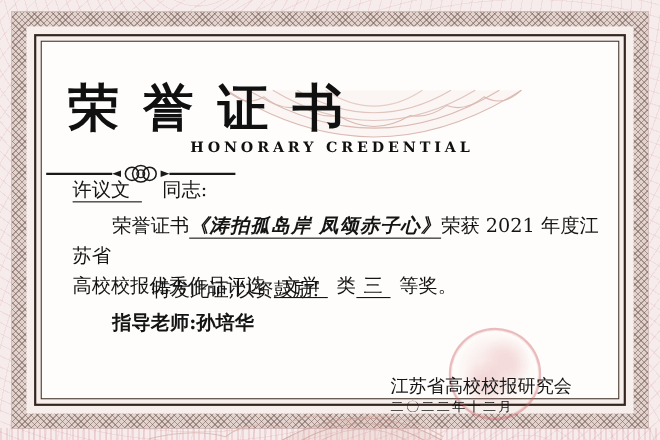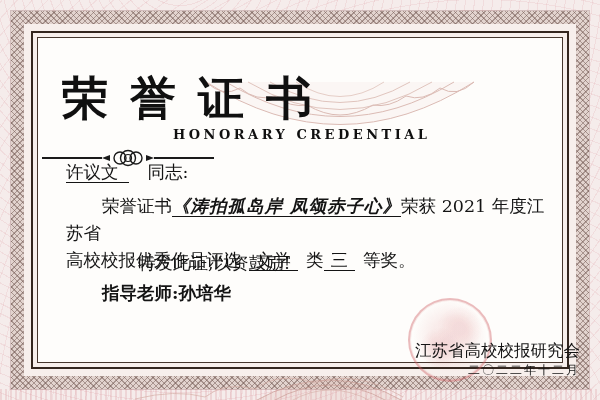--- a/index.html
+++ b/index.html
@@ -59,21 +59,21 @@
     border-bottom:1.5px solid #141414;
     letter-spacing:1px;
     text-align:center;
   }
   .u{border-bottom:1.5px solid #141414;padding:0 7px;}
   .gap-sm{display:inline-block;width:8px;}
 
   .closing{position:absolute;left:62px;top:211px;font-size:17.5px;margin-left:36px;}
   .advisor{position:absolute;left:62px;top:241px;font-size:17.5px;font-weight:bold;}
 
-  .issuer-block{position:absolute;left:315px;top:300px;width:225px;text-align:right;font-size:16.5px;}
+  .issuer-block{position:absolute;left:315px;top:300px;width:225px;text-align:left;font-size:16.5px;}
   .issuer-block .date-line{margin-top:0;letter-spacing:2px;font-size:12px;}
 
   .seal{
     position:absolute;left:368px;top:258px;width:80px;height:80px;
     border-radius:50%;
     border:2.5px solid rgba(208,95,100,.42);
     box-shadow:inset 0 0 0 1px rgba(208,95,100,.12);
     background:
       radial-gradient(circle at 50% 45%, rgba(208,95,100,.10) 0 30%, transparent 62%),
       radial-gradient(circle at 38% 60%, rgba(208,95,100,.14) 0 8%, transparent 30%),

